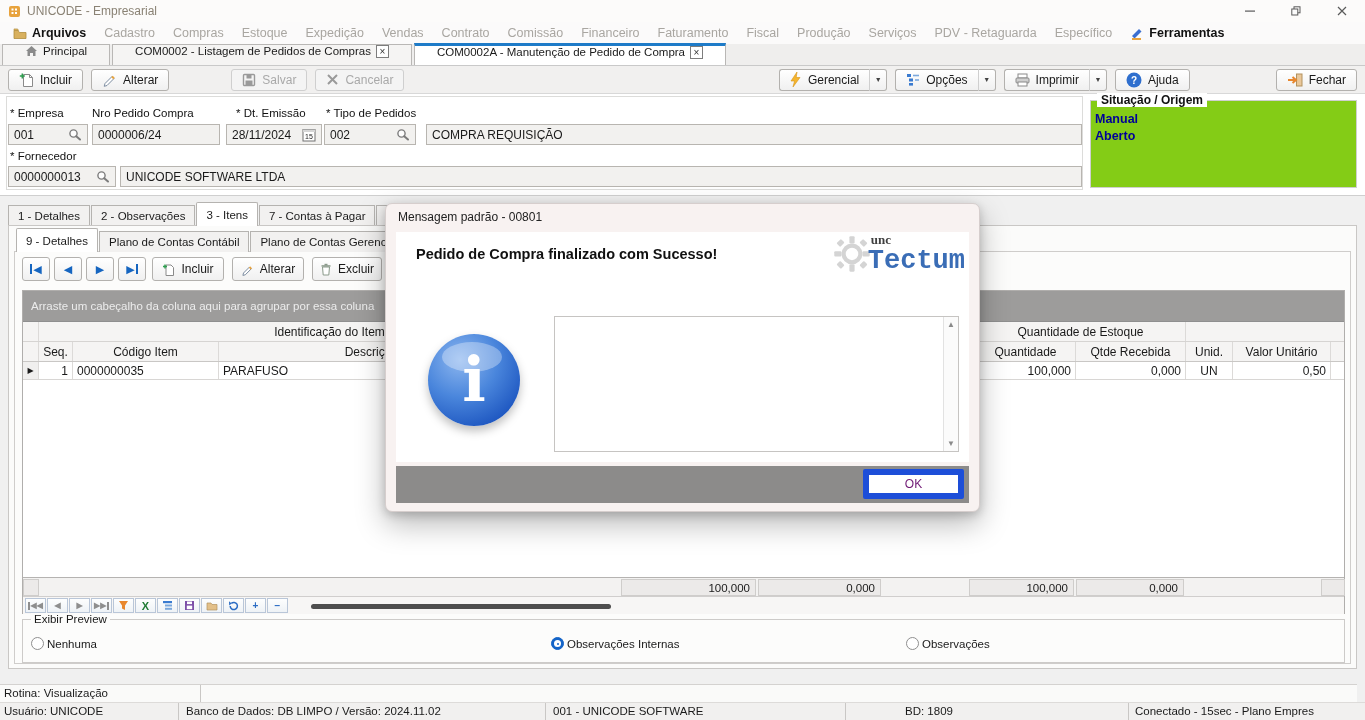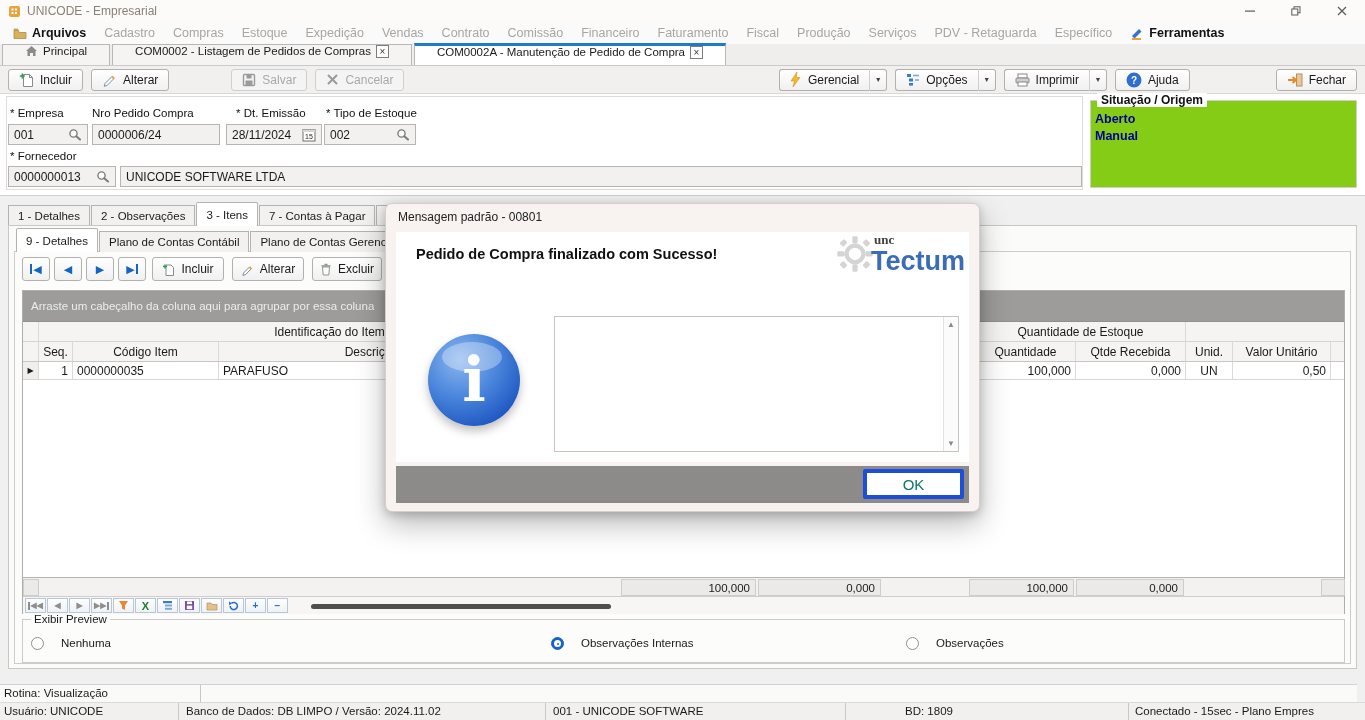--- a/index.html
+++ b/index.html
@@ -69,48 +69,48 @@
   .marker{background:#f0efee}
   .totalsrow{position:absolute;left:0;top:286px;width:100%;height:19px;background:#f3f2f1;border-top:1px solid #b5b3b1}
   .tcell{position:absolute;top:1px;height:17px;background:#eceae9;border:1px solid #cfcdcb;font-size:11.5px;display:flex;align-items:center;justify-content:flex-end;padding-right:5px}
   .pagerrow{position:absolute;left:0;top:305px;width:100%;height:18px;background:#f7f6f5;border-top:1px solid #d0cecd;display:flex;align-items:center;gap:1px;padding-left:2px}
   .pbtn{width:21px;height:15px;border:1px solid #b9c6d8;background:linear-gradient(#fdfefe,#eef2f6);display:flex;align-items:center;justify-content:center;font-size:9px;color:#8a8a8a;font-weight:bold}
   .hthumb{position:absolute;left:288px;top:7px;width:300px;height:5px;background:#4e4e4e;border-radius:3px}
 
   
   .previewbox{position:absolute;left:22px;top:619px;width:1323px;height:44px;border:1px solid #cdcbc9;background:#fcfcfb}
   .previewbox .legend{position:absolute;top:-7px;left:8px;background:#fcfcfb;padding:0 3px;font-size:11.5px}
-  .radio{position:absolute;top:17px;display:flex;align-items:flex-start;gap:17px;font-size:11.5px;white-space:nowrap}
+  .radio{position:absolute;top:17px;display:flex;align-items:center;gap:3px;font-size:11.5px;white-space:nowrap}
   .rdot{width:13px;height:13px;border-radius:50%;border:1px solid #8f8f8f;background:#fff;position:relative;flex:0 0 auto}
   .radio.sel .rdot{border-color:#1464c8;background:#1464c8}
   .radio.sel .rdot::after{content:"";position:absolute;inset:2px;background:#fff;border-radius:50%}
   .radio.sel .rdot::before{content:"";position:absolute;inset:4.5px;background:#1464c8;border-radius:50%;z-index:2}
 
   
   .statusA{position:absolute;left:0;right:8px;top:684px;height:18px;background:#fafaf9;border-top:1px solid #d4d2d0}
   .statusB{position:absolute;left:0;right:0;top:702px;height:18px;background:#f1f0ef;border-top:1px solid #dddbd9}
   .stext{position:absolute;top:2px;font-size:11.5px;white-space:nowrap}
   .sdiv{position:absolute;top:0;width:1px;height:100%;background:#c9c7c5}
 
   
   .dialog{position:absolute;left:385px;top:203px;width:595px;height:309px;background:#f8f2f1;border:1px solid #d6cecd;border-radius:7px;box-shadow:0 12px 30px rgba(0,0,0,.28),0 3px 10px rgba(0,0,0,.18);z-index:50}
   .dlg-title{position:absolute;left:12px;top:6px;font-size:12px;color:#222}
   .dlg-body{position:absolute;left:10px;top:28px;width:573px;height:230px;background:#fff}
   .dlg-msg{position:absolute;left:30px;top:42px;font-weight:bold;font-size:14.5px;color:#111}
   .dlg-brand{position:absolute;right:14px;top:28px;display:flex;align-items:flex-start}
   .brand-col{margin-left:-8px;display:flex;flex-direction:column}
   .brand-top{font-family:"Liberation Serif",serif;font-weight:bold;font-size:13px;color:#3f3f3f;margin-left:3px}
-  .brand-name{font-family:Liberation Sans, sans-serif;font-weight:bold;font-size:27px;color:#3a6db6;line-height:26px}
+  .brand-name{font-family:Liberation Mono, monospace;font-weight:bold;font-size:27px;color:#3a6db6;line-height:26px}
   .dlg-info{position:absolute;left:42px;top:130px;width:92px;height:92px;border-radius:50%;background:radial-gradient(circle at 35% 28%,#8cb6ef 0%,#4a86dc 42%,#2059c2 78%,#1b4da8 100%);box-shadow:0 5px 10px rgba(0,0,0,.25);display:flex;align-items:center;justify-content:center}
   .dlg-info::before{content:"";position:absolute;left:14px;top:8px;width:60px;height:30px;border-radius:50%;background:rgba(255,255,255,.32)}
   .dlg-info .iglyph{font-family:"DejaVu Serif",serif;font-weight:bold;font-size:62px;color:#fff;line-height:1;position:relative}
   .dlg-text{position:absolute;left:168px;top:112px;width:405px;height:136px;background:#fff;border:1px solid #c6c4c2}
   .dlg-scroll{position:absolute;right:0;top:0;width:15px;height:100%;border-left:1px solid #e2e2e2;background:#fbfbfb;display:flex;flex-direction:column;justify-content:space-between;align-items:center;padding:3px 0;color:#8a8a8a;font-size:8px}
   .dlg-footer{position:absolute;left:10px;top:262px;width:573px;height:37px;background:#8c8b8a}
-  .dlg-ok{position:absolute;left:467px;top:3px;width:101px;height:30px;background:#fff;border:4px solid #1d4ed8;border-radius:2px;display:flex;align-items:center;justify-content:center;font-size:15px;color:#0f766e}
+  .dlg-ok{position:absolute;left:467px;top:3px;width:101px;height:30px;background:#fff;border:6px solid #1d4ed8;border-radius:2px;display:flex;align-items:center;justify-content:center;font-size:12px;color:#701a75}
 
   .arrowtxt{font-size:7px;color:#444}
   .navglyph{color:#1565c0;font-size:11px;display:flex;align-items:center;gap:1px}
   .navbar{width:2px;height:10px;background:#1565c0}
   .pgly{display:flex;align-items:center;gap:1px;color:#8e8e8e;font-size:8px}
   .pbar{width:1.5px;height:8px;background:#8e8e8e}
 </style>
 </head>
 <body>
 
@@ -280,21 +280,21 @@
       </div>
     </div>
   </div>
 
   <div class="formband">
     <div class="formframe"></div>
 
     <span class="flabel" style="left:10px;top:13px">* Empresa</span>
     <span class="flabel" style="left:92px;top:13px">Nro Pedido Compra</span>
     <span class="flabel" style="left:236px;top:13px">* Dt. Emissão</span>
-    <span class="flabel" style="left:326px;top:13px">* Tipo de Estoque</span>
+    <span class="flabel" style="left:326px;top:13px">* Tipo de Pedidos</span>
 
     <div class="field" style="left:8px;top:30px;width:80px">
       <span class="val">001</span>
       <span>
           <svg width="14" height="13">
             <circle cx="5.5" cy="5.5" r="3.6" fill="#fdfdfd" stroke="#7c7c7c" stroke-width="1.4"></circle>
             <path d="M8.2 8.2 L12 11.5" stroke="#7c7c7c" stroke-width="2" stroke-linecap="round"></path>
           </svg>
         </span>
     </div>
@@ -313,40 +313,43 @@
     </div>
     <div class="field" style="left:324px;top:30px;width:92px">
       <span class="val">002</span>
       <span>
           <svg width="14" height="13">
             <circle cx="5.5" cy="5.5" r="3.6" fill="#fdfdfd" stroke="#7c7c7c" stroke-width="1.4"></circle>
             <path d="M8.2 8.2 L12 11.5" stroke="#7c7c7c" stroke-width="2" stroke-linecap="round"></path>
           </svg>
         </span>
     </div>
+    <div class="field" style="left:426px;top:30px;width:656px">
+      <span class="val">COMPRA REQUISIÇÃO</span>
+    </div>
 
     <span class="flabel" style="left:10px;top:56px">* Fornecedor</span>
     <div class="field" style="left:8px;top:72px;width:108px">
       <span class="val">0000000013</span>
       <span>
           <svg width="14" height="13">
             <circle cx="5.5" cy="5.5" r="3.6" fill="#fdfdfd" stroke="#7c7c7c" stroke-width="1.4"></circle>
             <path d="M8.2 8.2 L12 11.5" stroke="#7c7c7c" stroke-width="2" stroke-linecap="round"></path>
           </svg>
         </span>
     </div>
     <div class="field" style="left:120px;top:72px;width:962px">
       <span class="val">UNICODE SOFTWARE LTDA</span>
     </div>
 
     <div class="groupbox" style="left:1090px;top:6px;width:267px;height:88px">
       <span class="legend">Situação / Origem</span>
       <div class="sit-body">
+        <div class="sit-line">Manual</div>
         <div class="sit-line">Aberto</div>
-        <div class="sit-line">Manual</div>
       </div>
     </div>
   </div>
 
   <div class="maintabs">
     <div class="mtab">
         <span>1 - Detalhes</span>
       </div>
     <div class="mtab">
         <span>2 - Observações</span>

